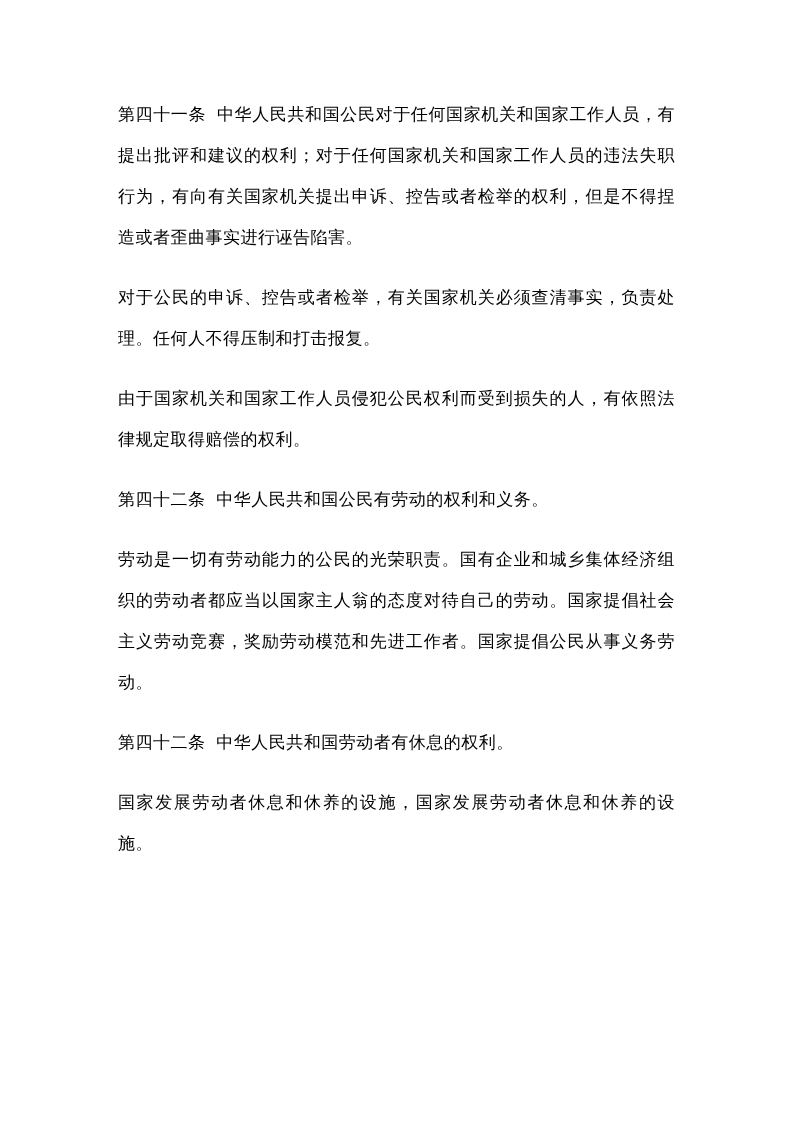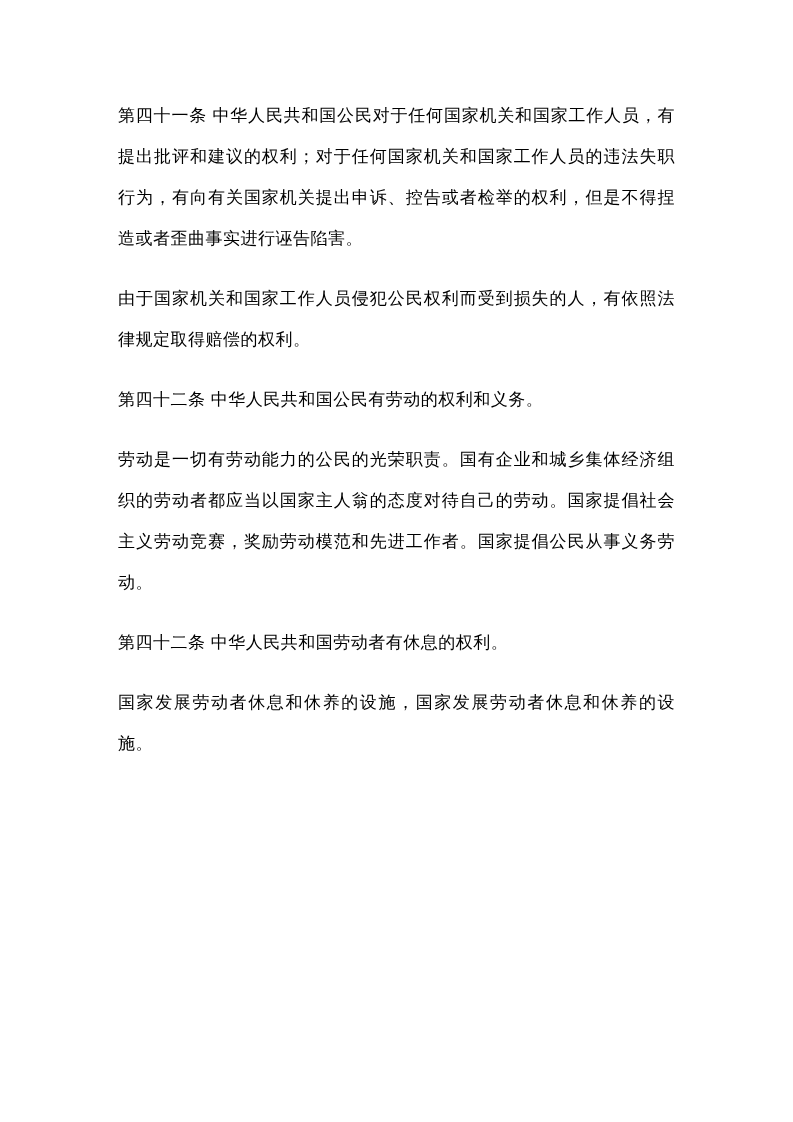--- a/index.html
+++ b/index.html
@@ -15,35 +15,36 @@
     overflow: hidden;
   }
   .content {
     position: absolute;
     top: 95px;
     left: 118px;
     width: 557px;
   }
   .doc-paragraph {
     margin: 0 0 19px 0;
-    font-family: Liberation Sans, sans-serif;
+    font-family: Liberation Mono, monospace;
     font-size: 17px;
     line-height: 41px;
     font-weight: 400;
     color: #000000;
     text-align: justify;
     text-justify: inter-ideograph;
     letter-spacing: 0.5px;
   }
 </style>
 </head>
 <body>
 
 <div class="page">
   <div class="content">
     <p class="doc-paragraph">第四十一条 中华人民共和国公民对于任何国家机关和国家工作人员，有提出批评和建议的权利；对于任何国家机关和国家工作人员的违法失职行为，有向有关国家机关提出申诉、控告或者检举的权利，但是不得捏造或者歪曲事实进行诬告陷害。</p>
+    <p class="doc-paragraph">对于公民的申诉、控告或者检举，有关国家机关必须查清事实，负责处理。任何人不得压制和打击报复。</p>
     <p class="doc-paragraph">由于国家机关和国家工作人员侵犯公民权利而受到损失的人，有依照法律规定取得赔偿的权利。</p>
     <p class="doc-paragraph">第四十二条 中华人民共和国公民有劳动的权利和义务。</p>
     <p class="doc-paragraph">劳动是一切有劳动能力的公民的光荣职责。国有企业和城乡集体经济组织的劳动者都应当以国家主人翁的态度对待自己的劳动。国家提倡社会主义劳动竞赛，奖励劳动模范和先进工作者。国家提倡公民从事义务劳动。</p>
     <p class="doc-paragraph">第四十二条 中华人民共和国劳动者有休息的权利。</p>
     <p class="doc-paragraph">国家发展劳动者休息和休养的设施，国家发展劳动者休息和休养的设施。</p>
   </div>
 </div>
 
 </body></html>

